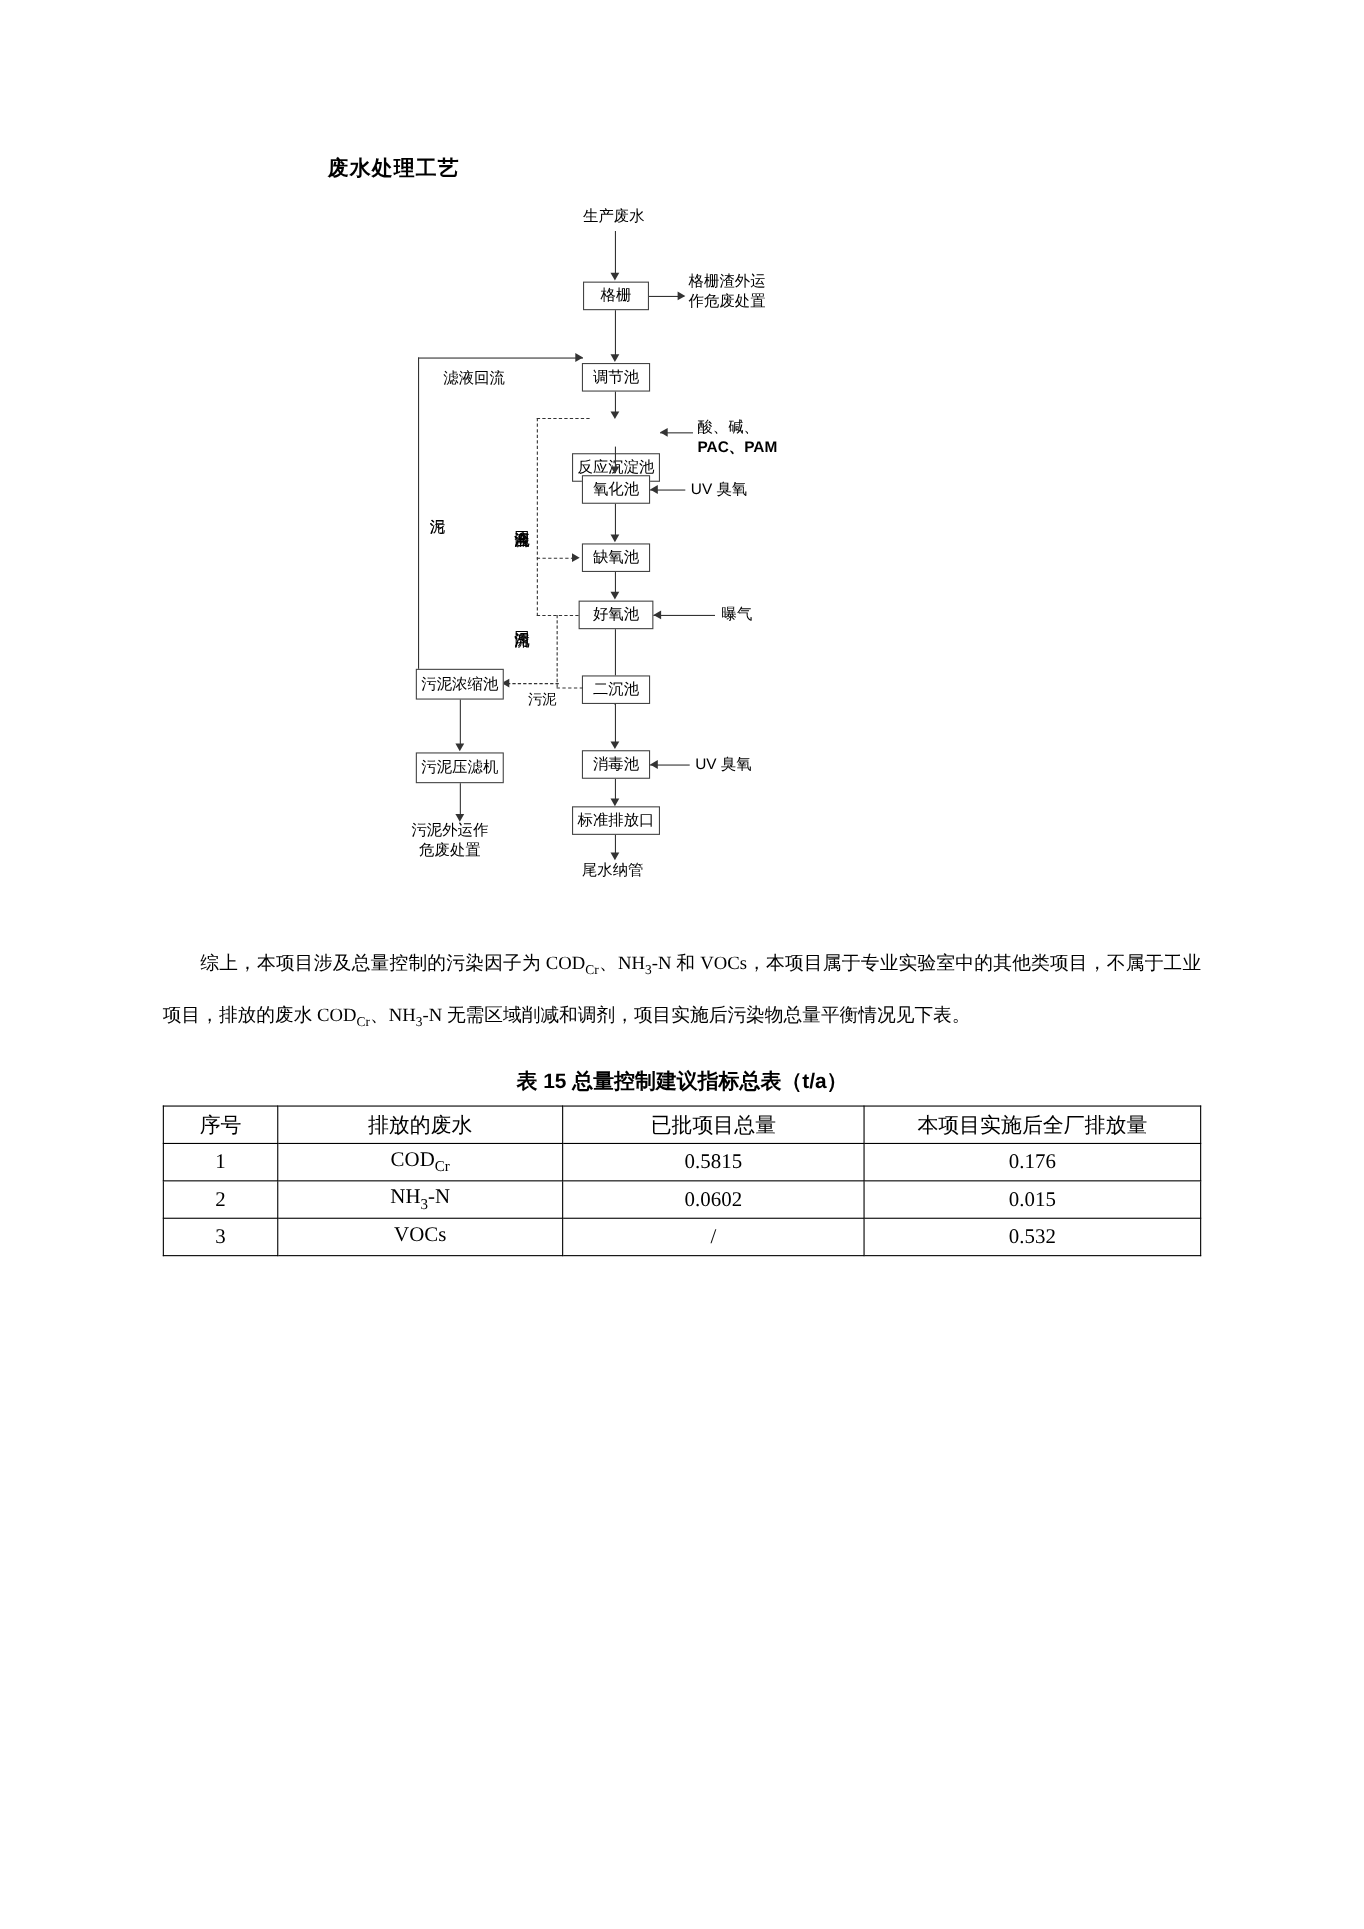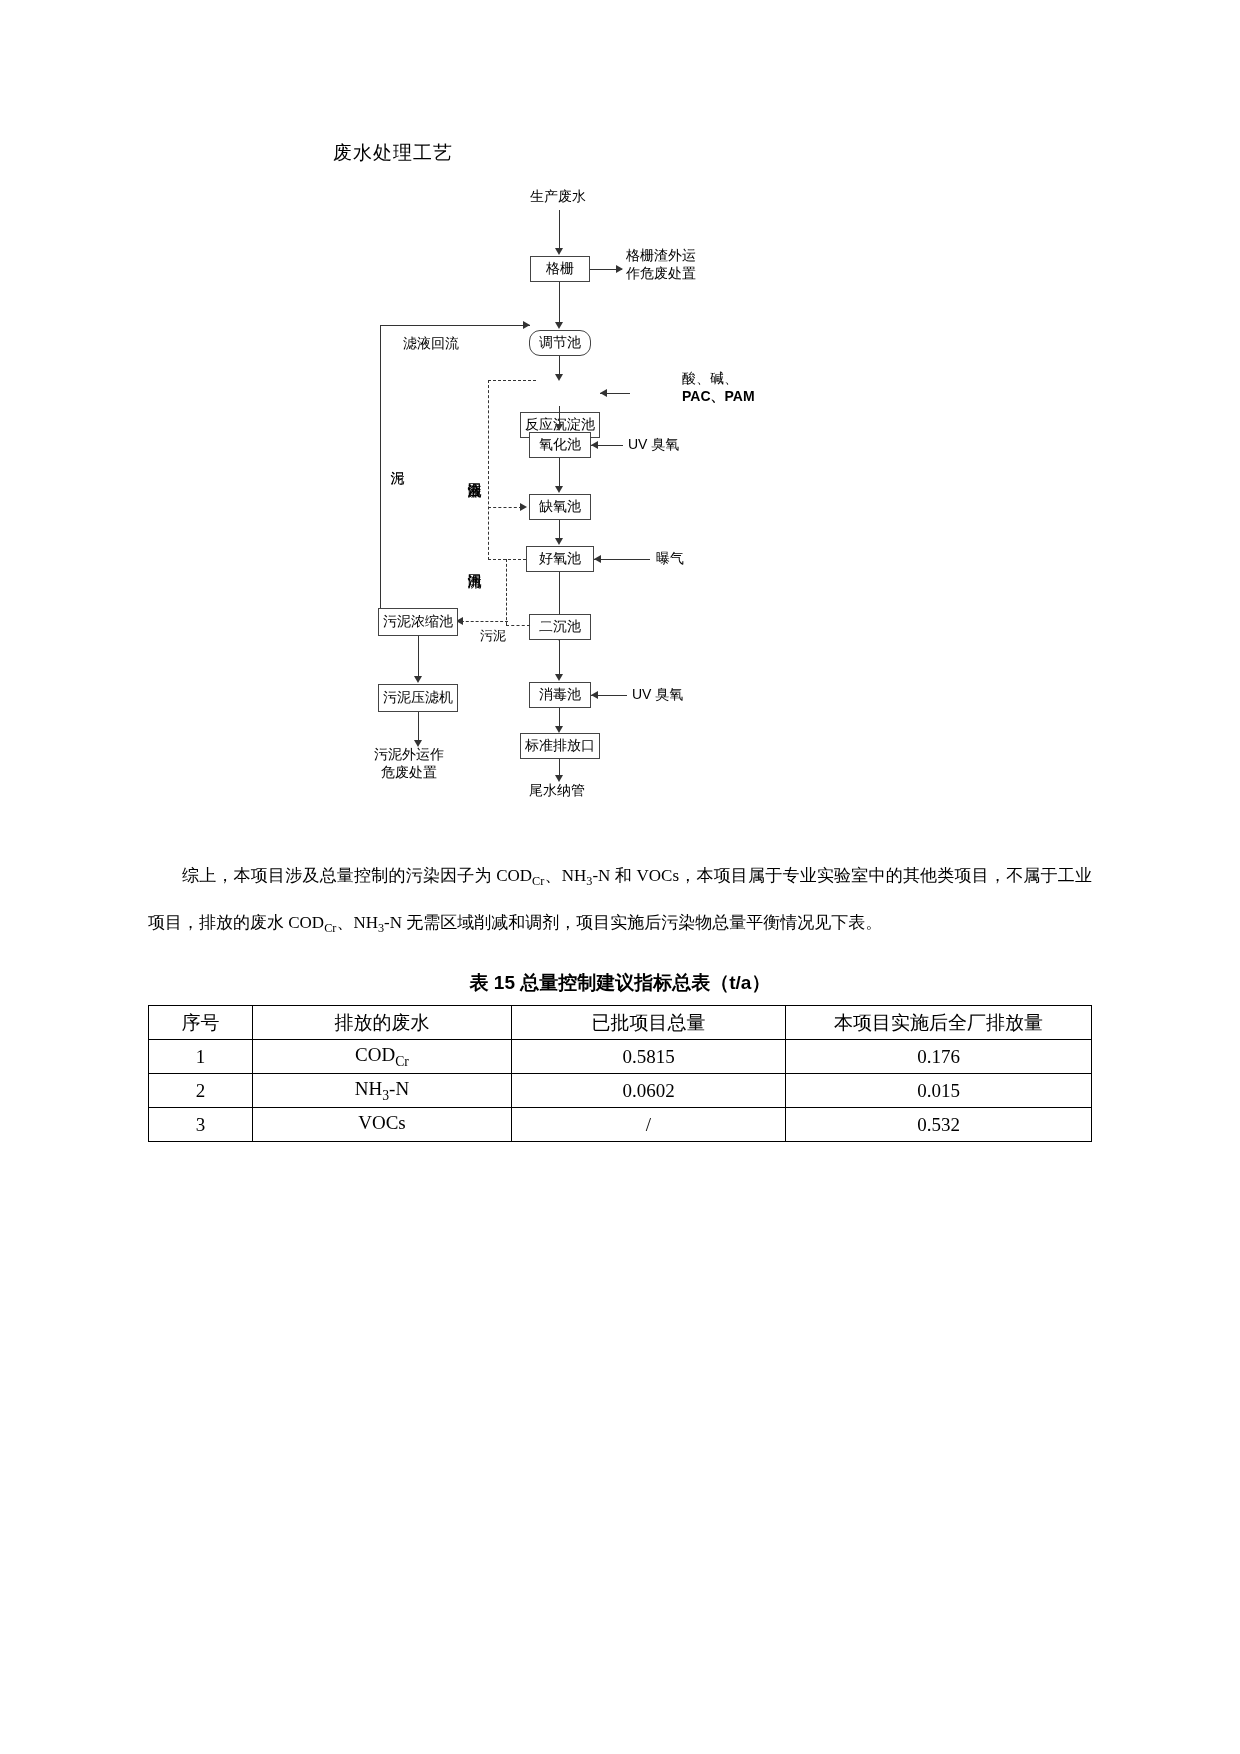--- a/index.html
+++ b/index.html
@@ -18,24 +18,23 @@
     position: absolute;
     left: 0; top: 0;
     width: 1240px;
     height: 1754px;
   }
   .heading {
     position: absolute;
     left: 298px;
     top: 140px;
     font-family: "Liberation Sans", sans-serif;
-    font-weight: normal;
+    font-weight: bold;
     font-size: 19px;
     letter-spacing: 1px;
-    margin-left: 35px;
   }
 
   
   .diagram {
     position: absolute;
     left: 330px;
     top: 180px;
     width: 580px;
     height: 620px;
   }
@@ -171,34 +170,34 @@
     <div class="arrow-down" style="left:225px; top:68px;"></div>
 
     <div class="node" style="left:200px; top:76px; width:60px; height:26px;">格栅</div>
     <div class="hline" style="left:260px; top:89px; width:32px;"></div>
     <div class="arrow-right" style="left:286px; top:85px;"></div>
     <div class="freetext" style="left:296px; top:67px;">格栅渣外运<br>作危废处置</div>
 
     <div class="vline" style="left:229px; top:102px; height:44px;"></div>
     <div class="arrow-down" style="left:225px; top:142px;"></div>
 
-    <div class="node" style="left:199px; top:150px; width:62px; height:26px;border-radius:11px;">调节池</div>
+    <div class="node" style="left:199px; top:150px; width:62px; height:26px;">调节池</div>
 
     <div class="freetext" style="left:73px; top:155px;">滤液回流</div>
     <div class="hline" style="left:50px; top:145px; width:150px;"></div>
     <div class="vline" style="left:50px; top:145px; height:295px;"></div>
     <div class="arrow-right" style="left:193px; top:141px;"></div>
 
     <div class="vline" style="left:229px; top:176px; height:22px;"></div>
     <div class="arrow-down" style="left:225px; top:194px;"></div>
 
     <div class="node" style="left:190px; top:200px; width:80px; height:26px;margin-top:32px;">反应沉淀池</div>
     <div class="hline" style="left:270px; top:213px; width:30px;"></div>
     <div class="arrow-left" style="left:270px; top:209px;"></div>
-    <div class="freetext" style="left:304px; top:190px;margin-left:48px;">酸、碱、<br><b>PAC、PAM</b></div>
+    <div class="freetext" style="left:304px; top:200px;">酸、碱、<br><b>PAC、PAM</b></div>
 
     <div class="vline" style="left:229px; top:226px; height:24px;"></div>
     <div class="arrow-down" style="left:225px; top:244px;"></div>
 
     <div class="node" style="left:199px; top:252px; width:62px; height:26px;">氧化池</div>
     <div class="hline" style="left:261px; top:265px; width:32px;"></div>
     <div class="arrow-left" style="left:261px; top:261px;"></div>
     <div class="freetext" style="left:298px; top:256px;">UV 臭氧</div>
 
     <div class="vline" style="left:229px; top:278px; height:32px;"></div>

